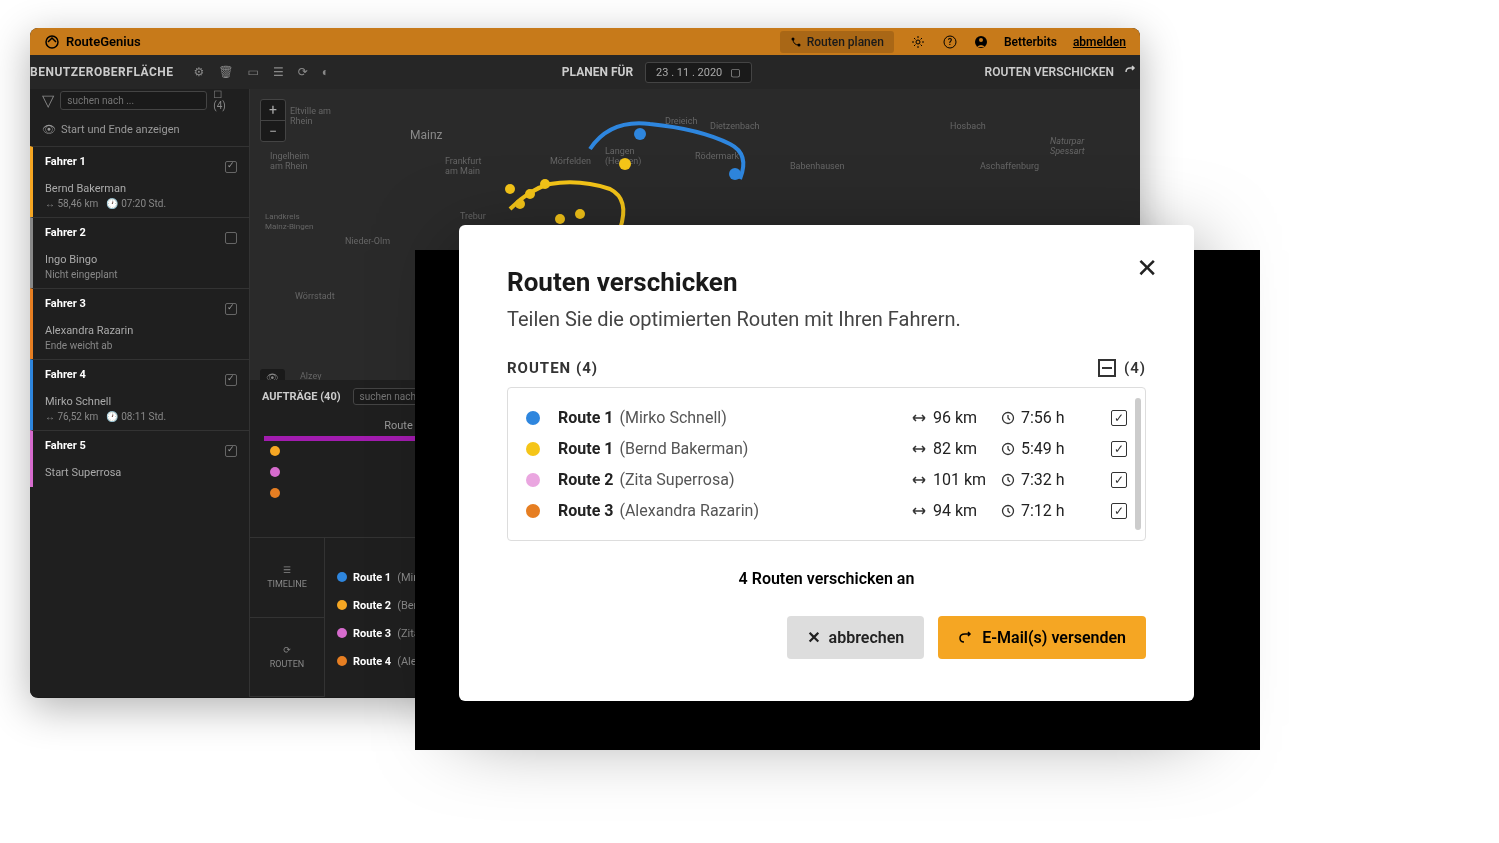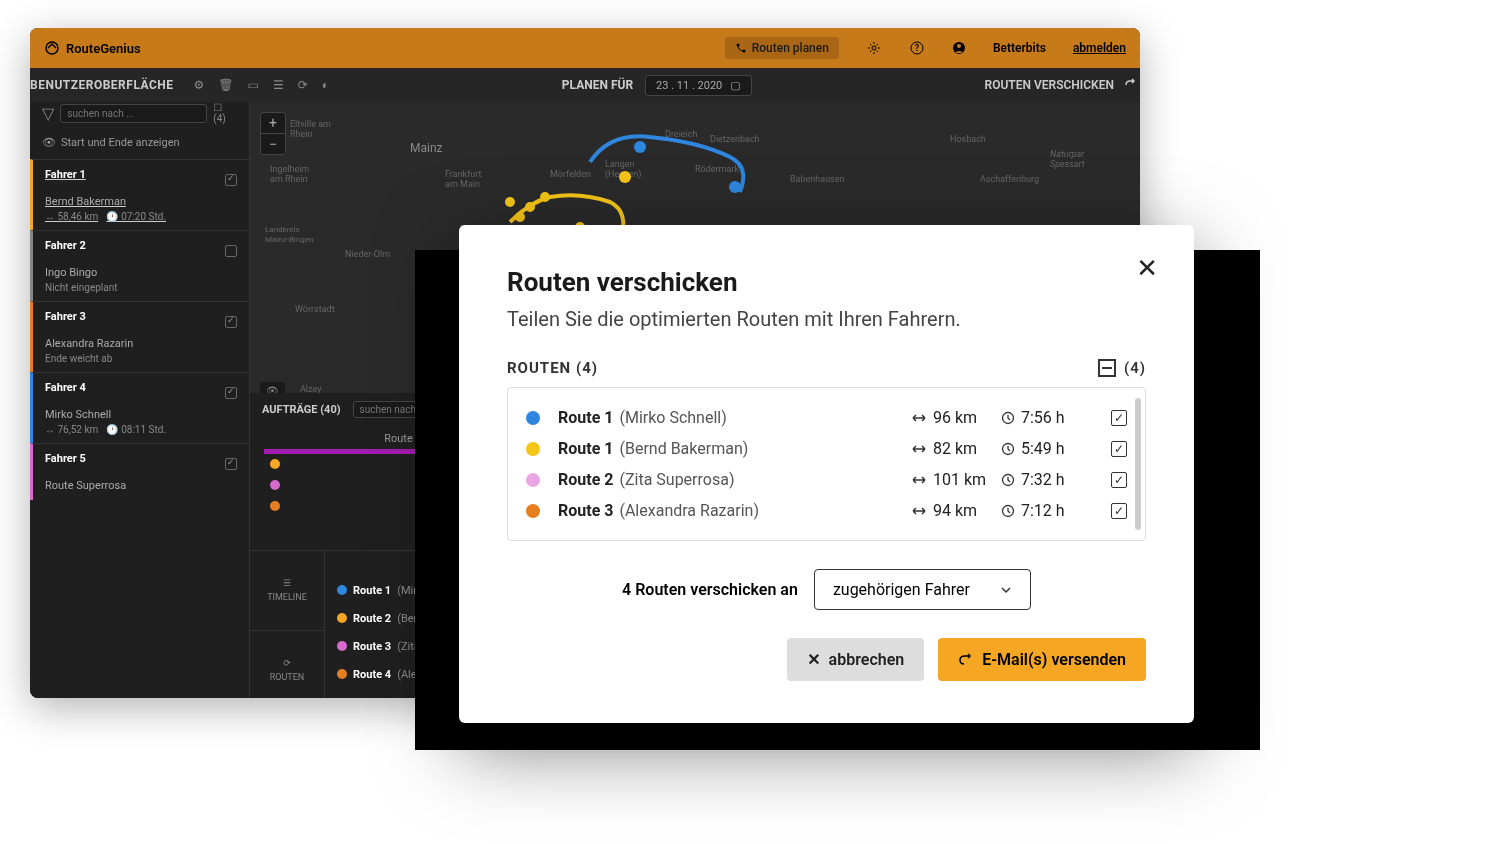--- a/index.html
+++ b/index.html
@@ -1,20 +1,20 @@
 <!DOCTYPE html>
 <html><head>
 <meta charset="utf-8">
 <style>
 *{margin:0;padding:0;box-sizing:border-box;font-family:-apple-system,BlinkMacSystemFont,"Segoe UI",Roboto,sans-serif}
 body{background:#fff;width:1499px;height:843px;position:relative;overflow:hidden}
 .app{position:absolute;left:30px;top:28px;width:1110px;height:670px;background:#1a1a1a;border-radius:8px;overflow:hidden;box-shadow:0 10px 40px rgba(0,0,0,0.3)}
-.topbar{height:40px;background:#c77a1a;display:flex;align-items:center;padding:0 14px;color:#000;font-size:13px;font-weight:600}
+.topbar{height:27px;background:#c77a1a;display:flex;align-items:center;padding:0 14px;color:#000;font-size:13px;font-weight:600}
 .topbar-logo{display:flex;align-items:center;gap:6px}
-.topbar-right{margin-left:auto;display:flex;align-items:center;gap:27px;font-size:12px}
+.topbar-right{margin-left:auto;display:flex;align-items:center;gap:16px;font-size:12px}
 .topbar-btn{background:rgba(0,0,0,0.15);padding:4px 10px;border-radius:3px;display:flex;align-items:center;gap:5px;color:#1a1a1a;font-weight:500}
 .topbar-icon{width:16px;height:16px;display:flex;align-items:center;justify-content:center}
 .subbar{height:34px;background:#262626;display:flex;align-items:center;padding:0 0;color:#ccc;font-size:12px}
 .subbar-title{font-weight:700;letter-spacing:0.5px}
 .subbar-icons{display:flex;gap:14px;margin-left:20px;color:#888}
 .subbar-center{margin-left:auto;display:flex;align-items:center;gap:12px}
 .date-input{background:#1a1a1a;border:1px solid #444;padding:3px 10px;border-radius:3px;color:#aaa;font-size:11px;display:flex;gap:8px;align-items:center}
 .subbar-right{margin-left:auto;display:flex;align-items:center;gap:10px;font-weight:600}
 .main{display:flex;height:calc(100% - 62px)}
 .sidebar{width:220px;background:#1f1f1f;border-right:1px solid #333;display:flex;flex-direction:column;overflow:hidden}
@@ -162,21 +162,21 @@
       <div class="sidebar-filter">
         <span style="color:#888">▽</span>
         <input class="filter-input" placeholder="suchen nach ..." style="">
         <span style="color:#888;font-size:10px">☐ <span>(4)</span></span>
       </div>
       <div class="sidebar-toggle">
         <span>👁</span>
         <span>Start und Ende anzeigen</span>
       </div>
       <div id="drivers-list">
-          <div class="driver" style="border-left-color: rgb(245, 166, 35); text-decoration: underline;">
+          <div class="driver" style="border-left-color: rgb(245, 166, 35);">
             <div class="driver-label">Fahrer 1</div>
             <div class="driver-name">Bernd Bakerman</div>
             <div class="driver-stats">
               <span>↔ 58,46 km</span>
               <span>🕐 07:20 Std.</span>
             </div>
             <div class="driver-check on"></div>
           </div>
           <div class="driver" style="border-left-color: rgb(136, 136, 136);">
             <div class="driver-label">Fahrer 2</div>
@@ -194,21 +194,21 @@
             <div class="driver-label">Fahrer 4</div>
             <div class="driver-name">Mirko Schnell</div>
             <div class="driver-stats">
               <span>↔ 76,52 km</span>
               <span>🕐 08:11 Std.</span>
             </div>
             <div class="driver-check on"></div>
           </div>
           <div class="driver" style="border-left-color: rgb(214, 107, 205);">
             <div class="driver-label">Fahrer 5</div>
-            <div class="driver-name">Route Superrosa</div>
+            <div class="driver-name">Start Superrosa</div>
             <div class="driver-check on"></div>
           </div>
         </div>
     </div>
 
     <div class="map-area">
       <div class="zoom-ctrl">
         <div>+</div>
         <div>−</div>
       </div>
@@ -413,28 +413,20 @@
               <circle cx="7" cy="7" r="5.5" fill="none" stroke="#333" stroke-width="1.3"></circle>
               <path d="M7 4 L7 7 L9 9" stroke="#333" fill="none" stroke-width="1.3"></path>
             </svg>7:12 h</span>
           <span class="route-check on"></span>
         </div>
       </div>
     <div class="routes-scroll"></div>
   </div>
   <div class="send-row">
     <span style="font-weight:600">4 Routen verschicken an</span>
-    <div class="send-select">
-      <span>zugehörigen Fahrer</span>
-      <span>
-          <svg width="12" height="12" viewBox="0 0 12 12">
-            <path d="M2 4 L6 8 L10 4" fill="none" stroke="#333" stroke-width="1.5"></path>
-          </svg>
-        </span>
-    </div>
   </div>
   <div class="modal-actions">
     <button class="btn btn-cancel">
       <span>✕</span>
       <span>abbrechen</span>
     </button>
     <button class="btn btn-send">
       <span>
           <svg width="16" height="16" viewBox="0 0 16 16">
             <path d="M2 8 Q2 4 7 4 L12 4 M10 2 L12 4 L10 6 M6 12 Q2 12 2 8" fill="none" stroke="#000" stroke-width="1.5"></path>

